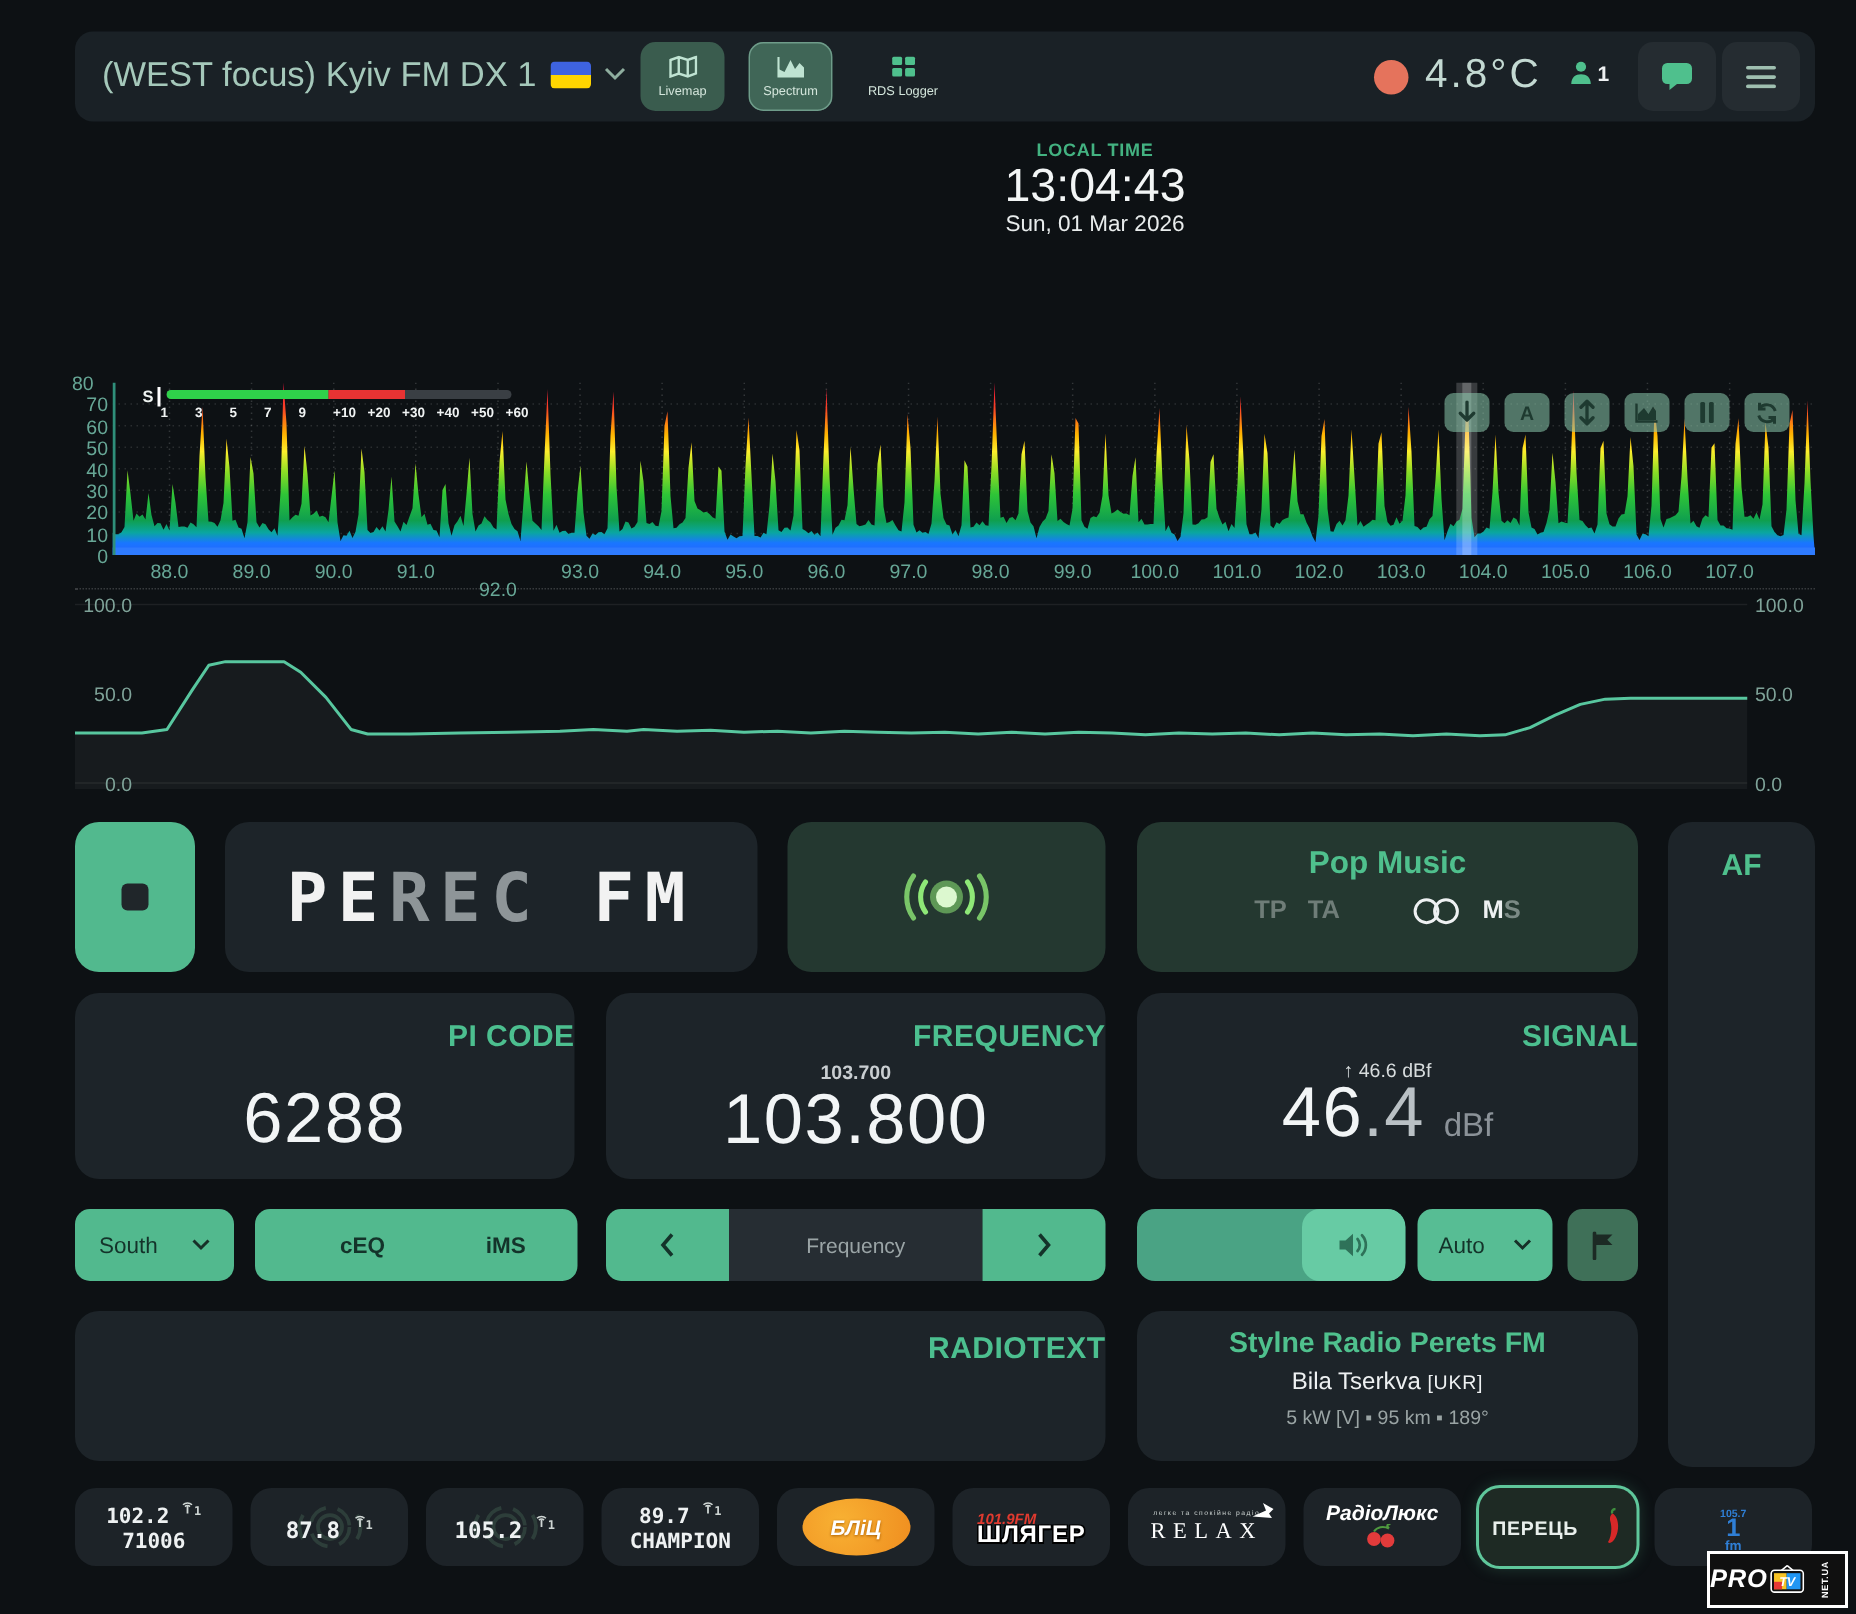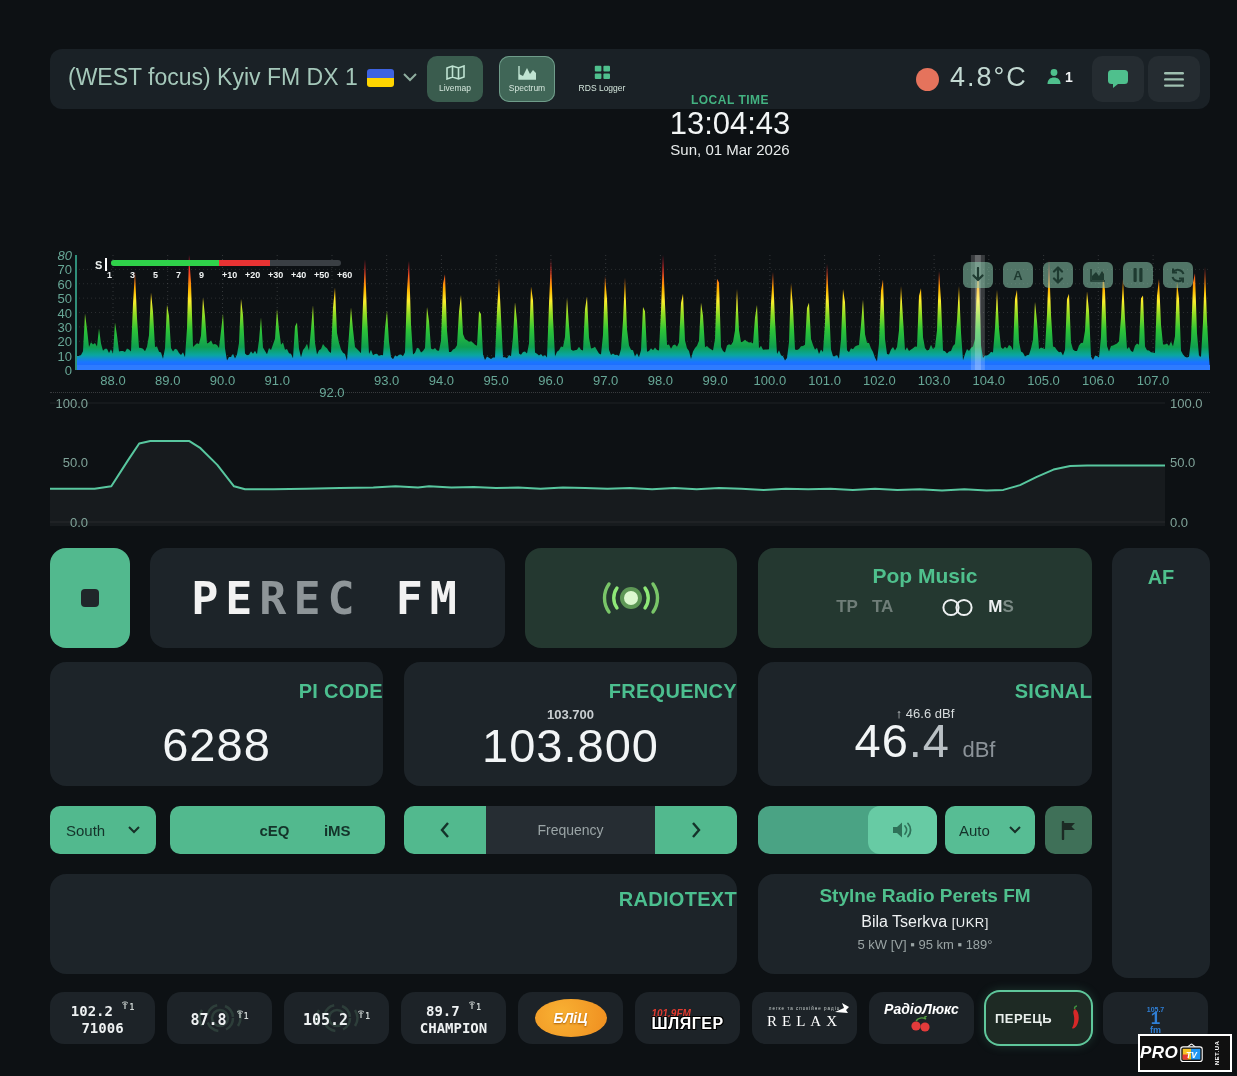--- a/index.html
+++ b/index.html
@@ -3,21 +3,21 @@
 <meta charset="utf-8">
 <style>
   html,body{margin:0;padding:0;background:#0d1114;}
   #app{position:relative;width:1237px;height:1076px;background:#0d1114;overflow:hidden;
        font-family:"Liberation Sans",sans-serif;color:#e8ecec;}
   .abs{position:absolute;}
   .panel{position:absolute;background:#1d2429;border-radius:16px;}
   .gpanel{position:absolute;background:#243830;border-radius:16px;}
   .sec-label{color:#4cbf8f;font-weight:700;font-size:20px;letter-spacing:.3px;text-align:right;}
   
-  .topbar{position:absolute;left:50px;top:21px;width:1160px;height:60px;background:#1a2126;border-radius:12px;margin-top:28px;}
+  .topbar{position:absolute;left:50px;top:21px;width:1160px;height:60px;background:#1a2126;border-radius:12px;}
   .title{font-size:23px;color:#a5c8ba;font-weight:400;}
   .navbtn{position:absolute;top:7px;width:56px;height:46px;border-radius:10px;display:flex;flex-direction:column;
           align-items:center;justify-content:center;gap:3px;cursor:pointer;}
   .navbtn .lbl{font-size:8.5px;color:#d4e6dc;}
   .nav-filled{background:#3a5c4e;}
   .nav-active{background:#406657;box-shadow:0 0 0 1px #6f9c8a inset;}
   .sqbtn{position:absolute;top:7px;width:52px;height:46px;border-radius:10px;background:#252c31;
          display:flex;align-items:center;justify-content:center;cursor:pointer;}
   
   .clockwrap{position:absolute;left:730px;top:93px;transform:translateX(-50%);text-align:center;}
@@ -163,21 +163,21 @@
         <line x1="0" y1="28.75" x2="1135" y2="28.75" stroke="rgba(255,255,255,.12)" stroke-width="1" stroke-dasharray="1 3"></line>
         <line x1="0" y1="14.375" x2="1135" y2="14.375" stroke="rgba(255,255,255,.12)" stroke-width="1" stroke-dasharray="1 3"></line>
         <polygon points="0,115 0,100.1 2,101.1 4,101.1 6,99.9 8,96.3 10,58.5 12,74.1 14,92.1 16,87.3 18,89.5 20,88.0 22,91.4 24,73.6 26,88.4 28,95.8 30,93.7 32,93.8 34,98.1 36,94.3 38,98.7 40,67.6 42,80.2 44,96.4 46,96.0 48,96.0 50,96.9 52,93.4 54,94.5 56,96.5 58,48.8 60,16.2 62,63.1 64,92.7 66,92.9 68,93.7 70,96.2 72,91.8 74,80.3 76,37.4 78,56.7 80,92.1 82,91.5 84,96.7 86,97.5 88,103.8 90,93.2 92,49.7 94,60.7 96,93.1 98,96.6 100,93.7 102,94.5 104,97.9 106,99.9 108,97.2 110,102.2 112,73.3 114,0.0 116,27.4 118,92.0 120,89.9 122,88.2 124,88.9 126,80.8 128,42.4 130,61.0 132,88.6 134,87.5 136,85.4 138,89.5 140,88.9 142,89.9 144,93.1 146,76.0 148,58.7 150,93.4 152,105.6 154,101.9 156,102.1 158,98.8 160,103.6 162,99.5 164,88.0 166,44.0 168,59.9 170,98.4 172,100.3 174,99.7 176,96.3 178,98.7 180,95.8 182,99.3 184,85.2 186,62.6 188,92.6 190,95.9 192,99.3 194,92.9 196,95.0 198,89.4 200,83.8 202,53.9 204,74.6 206,89.8 208,87.5 210,94.8 212,94.1 214,98.3 216,98.7 218,103.2 220,71.6 222,67.6 224,93.8 226,102.2 228,95.1 230,92.5 232,88.8 234,95.6 236,74.2 238,50.2 240,87.7 242,99.4 244,95.3 246,94.0 248,89.1 250,91.7 252,93.3 254,96.6 256,98.0 258,52.6 260,32.4 262,78.0 264,87.7 266,94.4 268,97.7 270,99.1 272,105.7 274,79.4 276,52.6 278,74.4 280,92.1 282,94.0 284,95.9 286,98.3 288,48.6 290,4.3 292,61.2 294,98.9 296,94.8 298,100.2 300,99.0 302,98.8 304,101.0 306,100.1 308,100.2 310,73.2 312,55.5 314,86.8 316,102.1 318,104.2 320,100.6 322,101.6 324,99.8 326,99.6 328,101.2 330,97.2 332,35.3 334,6.0 336,69.6 338,99.4 340,97.7 342,92.7 344,93.4 346,97.4 348,96.1 350,93.0 352,52.1 354,66.0 356,93.6 358,94.4 360,93.0 362,95.5 364,95.8 366,85.8 368,28.8 370,19.2 372,75.6 374,97.1 376,96.9 378,94.5 380,93.4 382,90.3 384,56.7 386,39.9 388,79.0 390,84.0 392,85.2 394,86.7 396,86.2 398,87.7 400,89.8 402,90.8 404,56.0 406,58.9 408,99.4 410,104.9 412,101.4 414,102.7 416,103.9 418,102.5 420,102.4 422,55.5 424,23.3 426,61.8 428,102.3 430,102.3 432,103.3 434,100.1 436,101.2 438,82.1 440,47.3 442,65.8 444,98.5 446,99.7 448,96.9 450,96.6 452,98.6 454,88.6 456,31.6 458,45.1 460,97.6 462,98.8 464,100.5 466,99.0 468,101.5 470,100.0 472,102.5 474,49.0 476,3.9 478,62.8 480,101.5 482,96.8 484,95.3 486,91.5 488,91.9 490,81.9 492,42.8 494,70.5 496,94.4 498,95.8 500,95.3 502,94.7 504,91.7 506,94.7 508,95.4 510,54.1 512,41.4 514,82.8 516,93.6 518,93.0 520,91.7 522,95.3 524,98.5 526,99.4 528,80.0 530,21.0 532,43.7 534,94.8 536,100.0 538,98.5 540,100.1 542,99.7 544,101.0 546,94.0 548,65.6 550,22.6 552,74.2 554,90.4 556,94.7 558,95.3 560,101.4 562,98.3 564,102.3 566,95.2 568,51.9 570,56.2 572,96.7 574,96.1 576,93.3 578,95.2 580,92.5 582,95.1 584,95.5 586,55.7 588,0.0 590,49.2 592,90.1 594,89.5 596,93.7 598,90.3 600,89.6 602,91.8 604,87.4 606,47.9 608,38.8 610,85.6 612,93.3 614,95.9 616,103.9 618,96.4 620,92.9 622,90.8 624,85.7 626,47.8 628,60.5 630,92.3 632,90.9 634,93.0 636,94.3 638,95.4 640,84.3 642,23.7 644,27.4 646,91.9 648,96.1 650,97.5 652,90.4 654,89.2 656,89.9 658,86.8 660,75.5 662,33.9 664,75.2 666,87.3 668,86.4 670,84.7 672,86.4 674,87.5 676,87.3 678,88.5 680,62.4 682,49.9 684,93.2 686,90.8 688,94.7 690,94.6 692,94.4 694,94.3 696,47.9 698,17.0 700,65.5 702,99.1 704,95.2 706,100.2 708,101.3 710,105.6 712,102.9 714,87.3 716,28.3 718,52.2 720,94.6 722,94.9 724,93.9 726,91.3 728,91.1 730,89.8 732,53.0 734,47.8 736,84.1 738,90.1 740,94.7 742,92.8 744,99.1 746,94.4 748,97.0 750,67.5 752,9.1 754,50.6 756,94.5 758,101.2 760,101.2 762,100.0 764,103.7 766,84.5 768,34.1 770,47.2 772,95.3 774,97.2 776,93.2 778,94.3 780,91.6 782,90.6 784,90.0 786,69.7 788,44.7 790,79.2 792,87.8 794,87.9 796,93.3 798,97.1 800,102.7 802,106.4 804,88.5 806,35.6 808,24.4 810,84.1 812,99.1 814,99.5 816,94.4 818,92.1 820,95.4 822,91.9 824,75.4 826,31.1 828,63.2 830,95.5 832,92.3 834,96.1 836,94.6 838,93.3 840,91.5 842,91.8 844,40.7 846,33.2 848,82.3 850,93.0 852,95.5 854,94.8 856,89.8 858,94.1 860,92.2 862,75.3 864,16.1 866,46.1 868,95.6 870,96.3 872,98.5 874,96.6 876,96.1 878,91.1 880,89.0 882,64.9 884,31.1 886,77.7 888,105.2 890,99.1 892,94.1 894,95.9 896,92.7 898,91.5 900,84.1 902,25.5 904,22.4 906,90.2 908,103.1 910,100.6 912,100.6 914,99.3 916,96.7 918,97.5 920,73.1 922,34.7 924,73.4 926,92.2 928,93.9 930,91.8 932,93.6 934,90.0 936,91.2 938,95.3 940,43.8 942,34.7 944,86.6 946,96.6 948,97.7 950,101.4 952,100.2 954,99.7 956,93.6 958,84.6 960,46.9 962,66.3 964,93.9 966,92.6 968,93.3 970,93.9 972,59.2 974,5.1 976,59.8 978,91.6 980,92.3 982,95.2 984,97.2 986,96.7 988,100.6 990,94.7 992,43.9 994,38.8 996,87.4 998,94.5 1000,96.0 1002,96.0 1004,90.6 1006,88.0 1008,87.7 1010,75.8 1012,36.3 1014,55.8 1016,101.4 1018,105.0 1020,100.8 1022,101.1 1024,102.5 1026,82.1 1028,16.5 1030,35.6 1032,91.0 1034,96.6 1036,91.0 1038,90.5 1040,89.5 1042,88.5 1044,86.2 1046,62.6 1048,24.0 1050,63.7 1052,94.0 1054,92.1 1056,95.9 1058,96.9 1060,90.7 1062,88.5 1064,89.8 1066,43.3 1068,40.5 1070,91.6 1072,95.3 1074,95.4 1076,97.2 1078,97.4 1080,98.1 1082,40.8 1084,23.9 1086,69.6 1088,89.5 1090,89.5 1092,88.5 1094,90.9 1096,86.6 1098,91.4 1100,81.3 1102,26.5 1104,43.5 1106,95.8 1108,99.6 1110,101.8 1112,102.5 1114,101.7 1116,84.9 1118,27.5 1120,18.3 1122,78.5 1124,100.9 1126,101.8 1128,67.1 1130,11.9 1132,65.6 1134,102.3 1135,115" fill="url(#sg)"></polygon>
         <rect x="0" y="110" width="1135" height="5" fill="#2e7bff"></rect>
         <rect x="895.88156" y="0" width="14" height="115" fill="rgba(255,255,255,.18)"></rect>
         <rect x="899.88156" y="0" width="6" height="115" fill="rgba(255,255,255,.22)"></rect>
         <line x1="1" y1="0" x2="1" y2="115" stroke="#2f8f7a" stroke-width="2"></line>
       </svg>
   </div>
   <div id="spec-ylabels">
-      <span class="axis-lab" style="left: 48px; width: 24px; text-align: right; top: 248px; font-style: italic;">80</span>
+      <span class="axis-lab" style="left: 48px; width: 24px; text-align: left; top: 248px;">80</span>
       <span class="axis-lab" style="left: 48px; width: 24px; text-align: right; top: 262.375px;">70</span>
       <span class="axis-lab" style="left: 48px; width: 24px; text-align: right; top: 276.75px;">60</span>
       <span class="axis-lab" style="left: 48px; width: 24px; text-align: right; top: 291.125px;">50</span>
       <span class="axis-lab" style="left: 48px; width: 24px; text-align: right; top: 305.5px;">40</span>
       <span class="axis-lab" style="left: 48px; width: 24px; text-align: right; top: 319.875px;">30</span>
       <span class="axis-lab" style="left: 48px; width: 24px; text-align: right; top: 334.25px;">20</span>
       <span class="axis-lab" style="left: 48px; width: 24px; text-align: right; top: 348.625px;">10</span>
       <span class="axis-lab" style="left: 48px; width: 24px; text-align: right; top: 363px;">0</span>
     </div>
   <div id="spec-xlabels">
@@ -336,21 +336,21 @@
   </div>
 
   <div class="greenbtn" style="left:50px;top:806px;width:106px;height:48px;justify-content:space-between;padding:0 16px;box-sizing:border-box;">
     <span style="font-weight:400;font-size:15px;">South</span>
     <svg width="12" height="8" viewBox="0 0 12 8">
       <polyline points="1,1 6,6 11,1" fill="none" stroke="#173028" stroke-width="2"></polyline>
     </svg>
   </div>
 
   <div class="greenbtn" style="left:170px;top:806px;width:215px;height:48px;gap:0;">
-    <span style="flex:1;text-align:right;padding-left:24px;">cEQ</span>
+    <span style="flex:1;text-align:center;padding-left:24px;">cEQ</span>
     <span style="flex:1;text-align:center;">iMS</span>
   </div>
 
   <div class="greenbtn" style="left:404px;top:806px;width:82px;height:48px;border-radius:10px 0 0 10px;">
     <svg width="10" height="18" viewBox="0 0 10 18">
       <polyline points="8,2 2,9 8,16" fill="none" stroke="#14332a" stroke-width="2.4"></polyline>
     </svg>
   </div>
   <div class="abs" style="left:486px;top:806px;width:169px;height:48px;background:#262d33;display:flex;align-items:center;justify-content:center;">
     <span style="color:#9aa4a6;font-size:14px;">Frequency</span>

